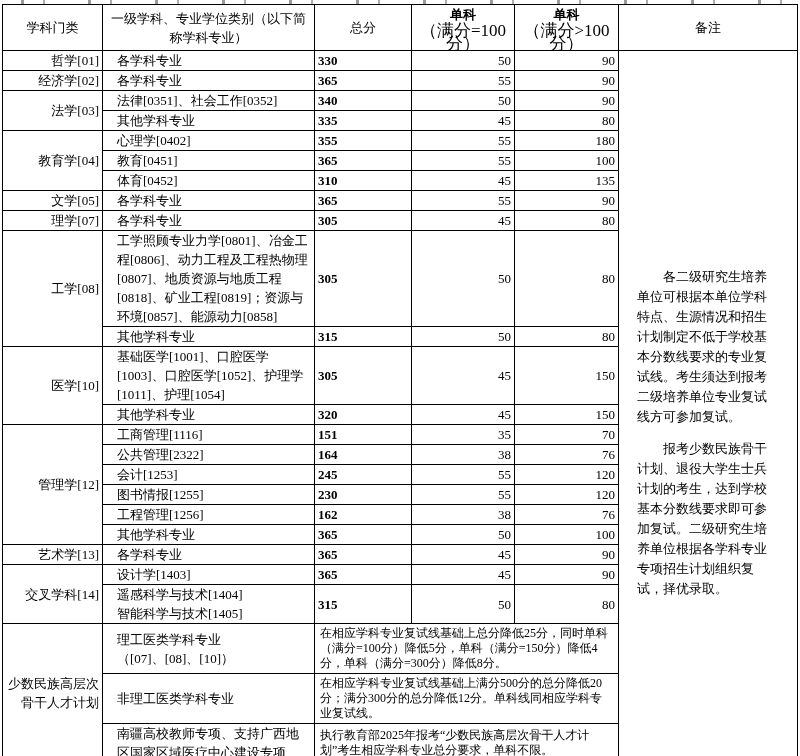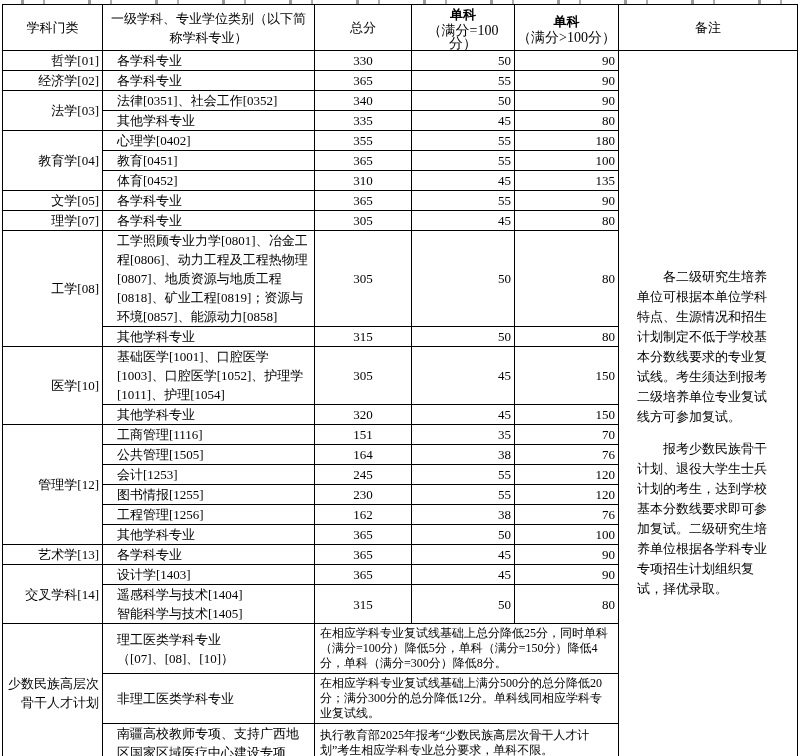--- a/index.html
+++ b/index.html
@@ -23,24 +23,24 @@
   .score th,.score td{
     border:1px solid #000;
     padding:0 3px;
     overflow:hidden;
     vertical-align:middle;
     font-size:13px;
     line-height:19px;
   }
   .score th{font-weight:normal;text-align:center;padding:0 2px;}
   .hb{font-weight:bold;}
-  .hsub{font-size:14px;line-height:13px;font-weight:normal;}
+  .hsub{font-size:17px;line-height:13px;font-weight:normal;}
   td.cat{text-align:right;padding-left:5px;}
   td.prog{text-align:left;white-space:pre-line;padding-left:14px;}
-  td.tot{text-align:center;font-weight:normal;margin-top:44px;}
+  td.tot{font-weight:bold;margin-top:44px;}
   td.sgl{text-align:right;}
   td.note{
     font-size:12px;line-height:15px;text-align:left;
     padding:2px 5px;
   }
   td.remark{
     font-size:13px;line-height:20px;vertical-align:middle;
     padding:0 6px;
   }
   td.remark p{margin:12px;text-indent:2em;}
@@ -168,21 +168,21 @@
         <td class="sgl">150</td>
       </tr>
       <tr style="height:19px">
         <td class="cat" rowspan="6">管理学[12]</td>
         <td class="prog">工商管理[1116]</td>
         <td class="tot">151</td>
         <td class="sgl">35</td>
         <td class="sgl">70</td>
       </tr>
       <tr style="height:19px">
-        <td class="prog">公共管理[1505]</td>
+        <td class="prog">公共管理[2322]</td>
         <td class="tot">164</td>
         <td class="sgl">38</td>
         <td class="sgl">76</td>
       </tr>
       <tr style="height:19px">
         <td class="prog">会计[1253]</td>
         <td class="tot">245</td>
         <td class="sgl">55</td>
         <td class="sgl">120</td>
       </tr>

